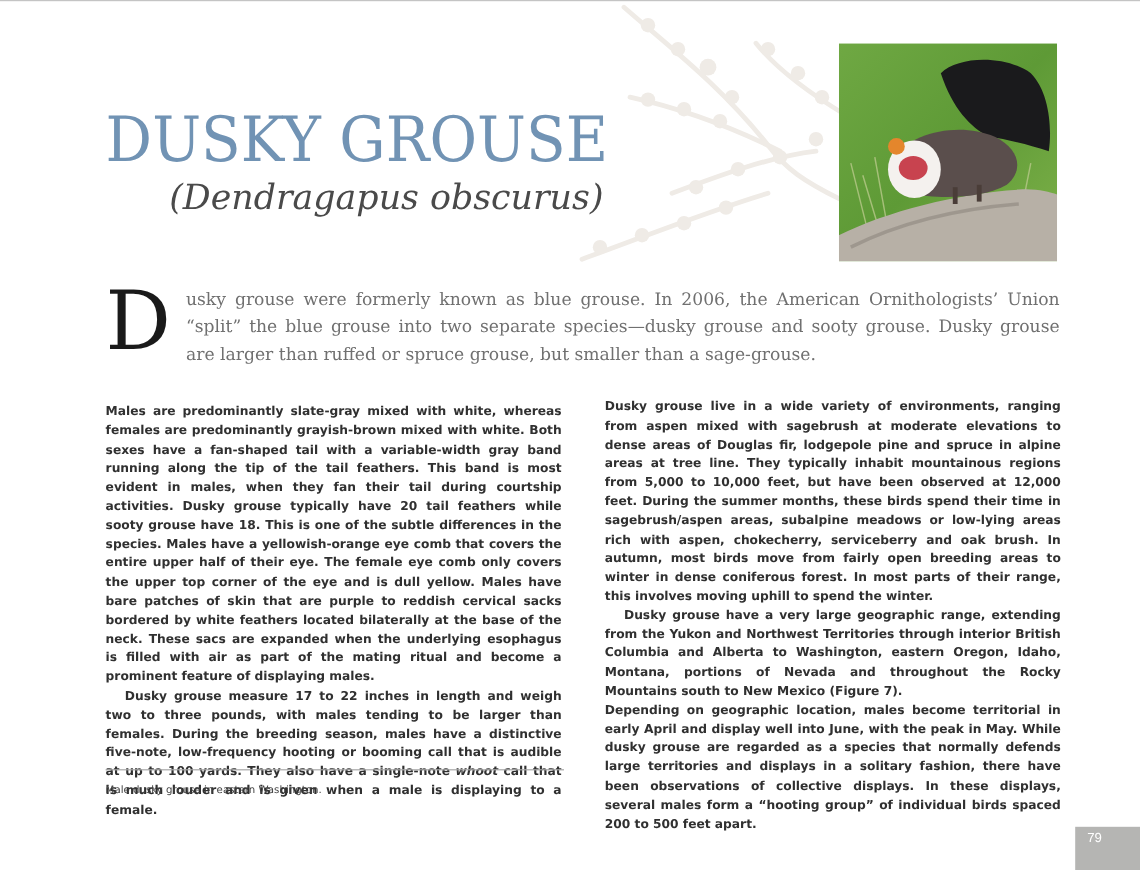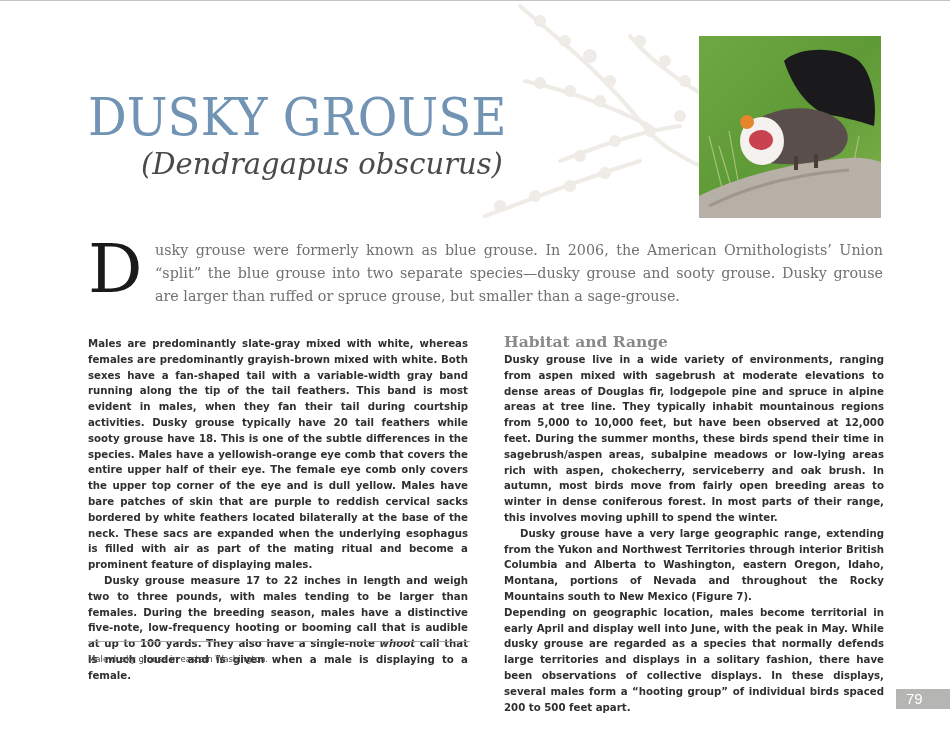--- a/index.html
+++ b/index.html
@@ -45,23 +45,23 @@
     .col-right { left: 504px; top: 331px; }
     .section-h {
       font-family: "DejaVu Serif", serif; font-size: 15.5px; color: #8a8a8a;
       line-height: 20px; margin: 0; text-align: left;
     }
     .section-h.second { margin-top: 10px; }
     .rule { position: absolute; left: 88px; top: 640px; width: 382px; height: 1px; background: #a8a8a8; }
     .caption { position: absolute; left: 88px; top: 653px; font-family: "DejaVu Sans", sans-serif;
       font-size: 8.5px; color: #404040; }
     .folio {
-      position: absolute; left: 896px; top: 688px; width: 54px; height: 20px;
+      position: absolute; left: 896px; top: 688px; width: 54px; height: 36px;
       background: #b5b5b3; color: #ffffff; font-family: "Liberation Sans", sans-serif;
-      font-size: 15px; line-height: 20px; padding-left: 10px; box-sizing: border-box;
+      font-size: 11px; line-height: 20px; padding-left: 10px; box-sizing: border-box;
     }
   </style>
 </head>
 <body>
 
 <svg class="decor" viewBox="0 0 230 225">
   <g stroke="#efebe6" stroke-width="4" fill="none" stroke-linecap="round">
     <path d="M40 5 C80 40 120 70 160 120 C175 140 190 150 220 165"></path>
     <path d="M150 35 C170 60 200 80 225 95"></path>
     <path d="M45 80 C90 90 130 105 170 125"></path>
@@ -128,19 +128,18 @@
 
 <div class="col col-left">
   <p>Males are predominantly slate-gray mixed with white, whereas females are predominantly grayish-brown mixed with white. Both sexes have a fan-shaped tail with a variable-width gray band running along the tip of the tail feathers. This band is most evident in males, when they fan their tail during courtship activities. Dusky grouse typically have 20 tail feathers while sooty grouse have 18. This is one of the subtle differences in the species. Males have a yellowish-orange eye comb that covers the entire upper half of their eye. The female eye comb only covers the upper top corner of the eye and is dull yellow. Males have bare patches of skin that are purple to reddish cervical sacks bordered by white feathers located bilaterally at the base of the neck. These sacs are expanded when the underlying esophagus is filled with air as part of the mating ritual and become a prominent feature of displaying males.</p>
   <p class="indent"><span>Dusky grouse measure 17 to 22 inches in length and weigh two to three pounds, with males tending to be larger than females. During the breeding season, males have a distinctive five-note, low-frequency hooting or booming call that is audible at up to 100 yards. They also have a single-note </span><em>whoot</em><span> call that is much louder and is given when a male is displaying to a female.</span></p>
 </div>
 
 <div class="rule"></div>
 <div class="caption">Male dusky grouse in eastern Washington.</div>
 
 <div class="col col-right">
-  <h2 class="section-h">Habitat and Range</h2>
   <p>Dusky grouse live in a wide variety of environments, ranging from aspen mixed with sagebrush at moderate elevations to dense areas of Douglas fir, lodgepole pine and spruce in alpine areas at tree line. They typically inhabit mountainous regions from 5,000 to 10,000 feet, but have been observed at 12,000 feet. During the summer months, these birds spend their time in sagebrush/aspen areas, subalpine meadows or low-lying areas rich with aspen, chokecherry, serviceberry and oak brush. In autumn, most birds move from fairly open breeding areas to winter in dense coniferous forest. In most parts of their range, this involves moving uphill to spend the winter.</p>
   <p class="indent">Dusky grouse have a very large geographic range, extending from the Yukon and Northwest Territories through interior British Columbia and Alberta to Washington, eastern Oregon, Idaho, Montana, portions of Nevada and throughout the Rocky Mountains south to New Mexico (Figure 7).</p>
   <p>Depending on geographic location, males become territorial in early April and display well into June, with the peak in May. While dusky grouse are regarded as a species that normally defends large territories and displays in a solitary fashion, there have been observations of collective displays. In these displays, several males form a “hooting group” of individual birds spaced 200 to 500 feet apart.</p>
 </div>
 
 <div class="folio">79</div>
 
 </body></html>

